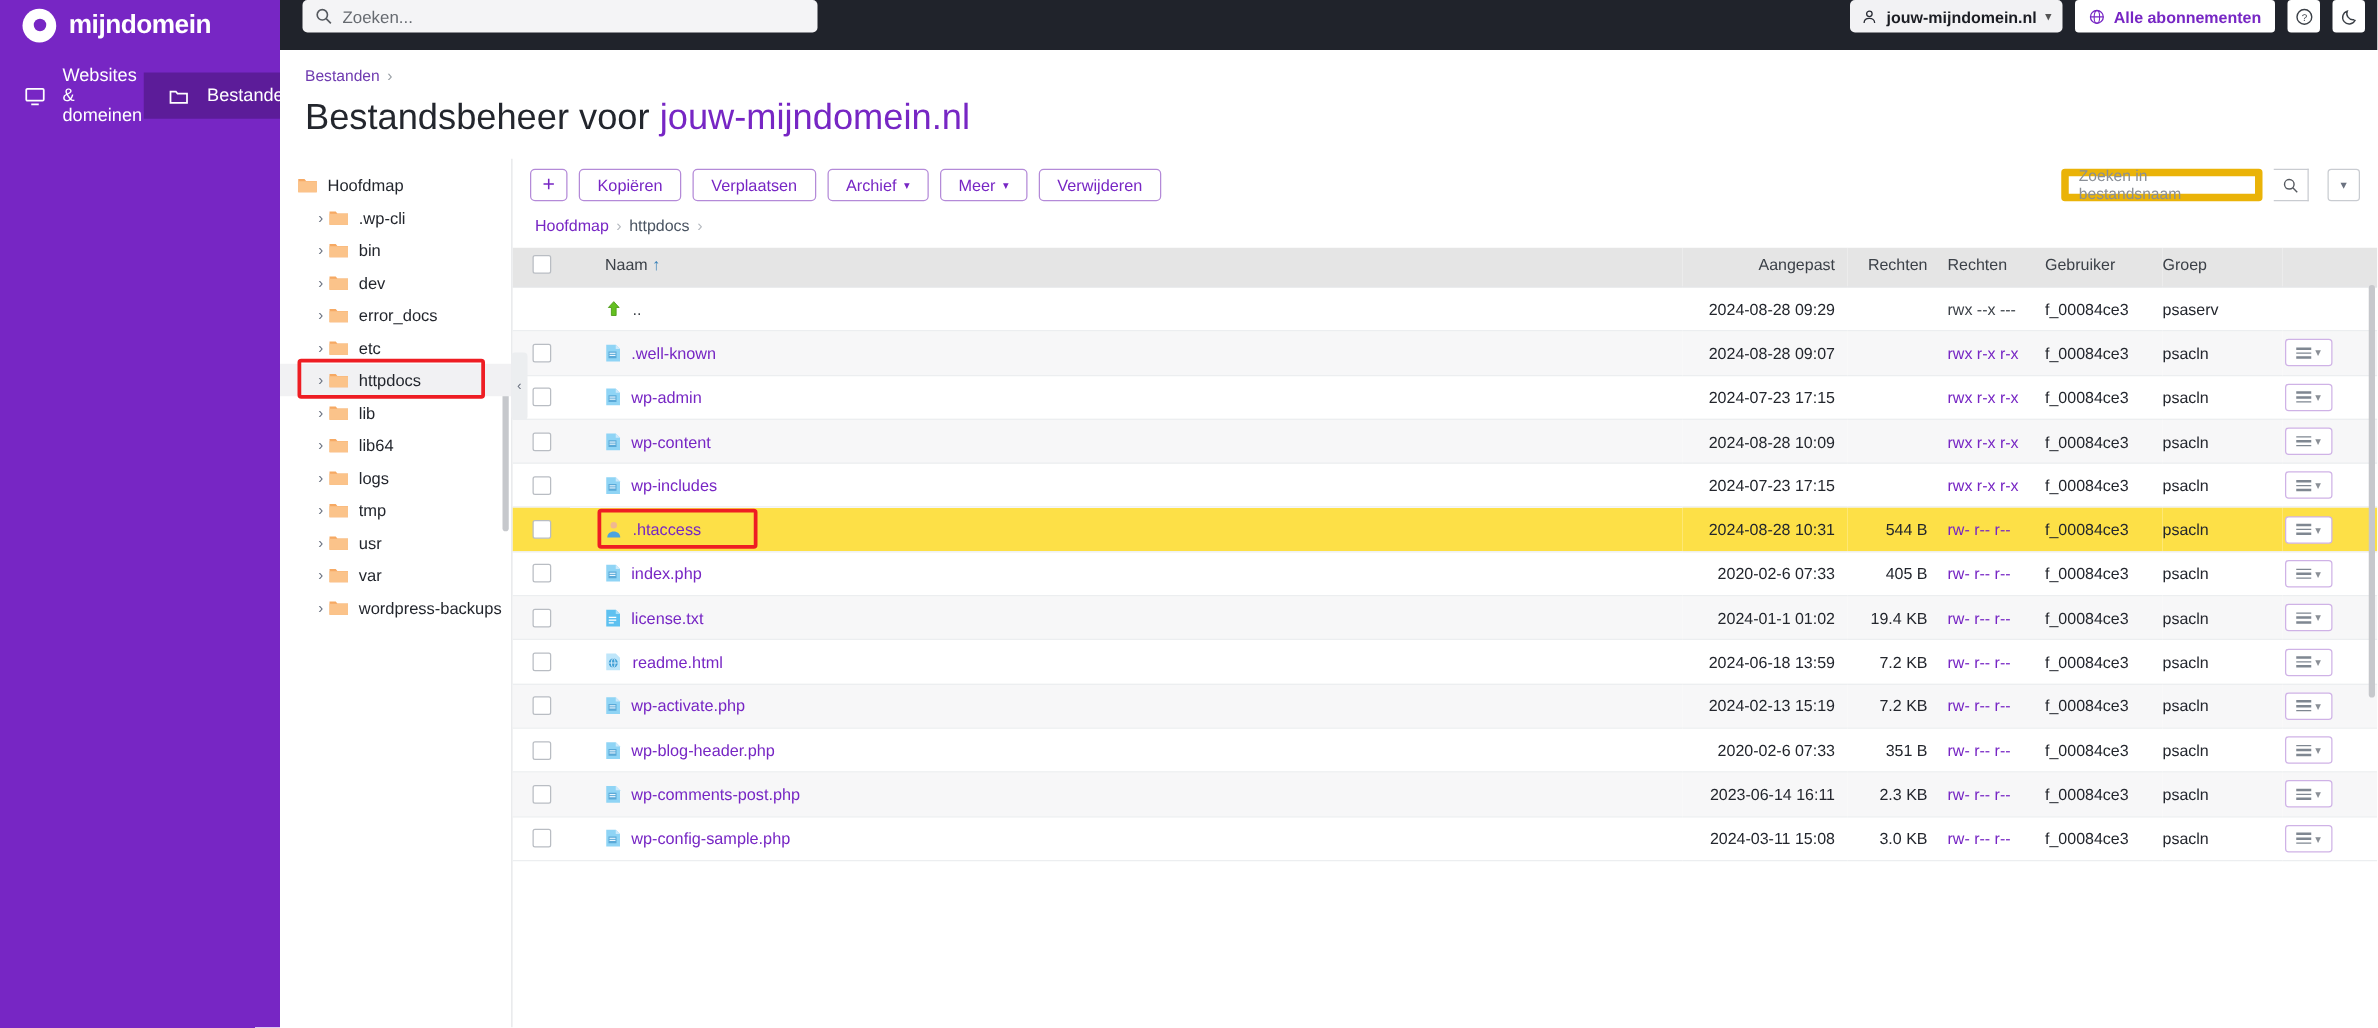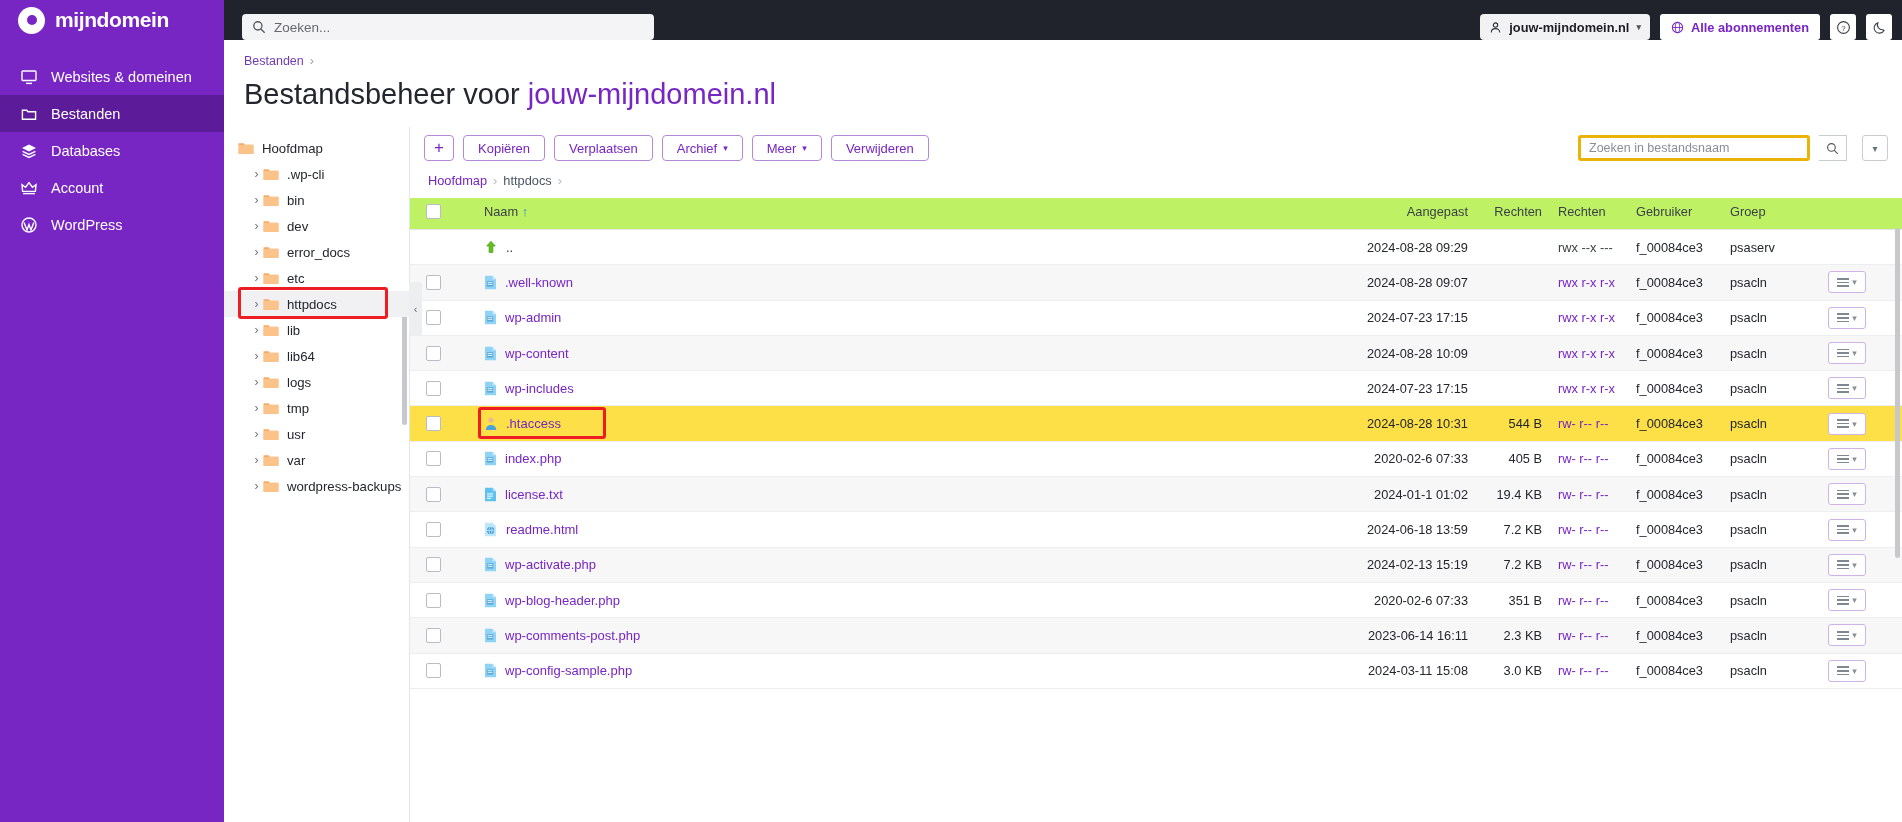--- a/index.html
+++ b/index.html
@@ -19,34 +19,34 @@
     height: 40px; display: flex; align-items: center;
     padding-left: 18px; gap: 10px; background: #7726c4;
   }
   .logo-mark {
     width: 27px; height: 27px; border-radius: 50%;
     background: #ffffff; display: flex; align-items: center; justify-content: center;
   }
   .logo-mark i { width: 10px; height: 10px; border-radius: 50%; background: #7726c4; display:block; }
   .logo-text { color: #fff; font-size: 21px; font-weight: bold; letter-spacing: -0.4px; }
 
-  .nav { margin-top: 18px; display: flex; flex-direction: column; }
+  .nav { margin-top: 18px; display: flex; flex-direction: row; }
   .nav-item {
     height: 37px; display: flex; align-items: center; gap: 13px;
     padding-left: 19px; color: #ffffff; font-size: 14.5px; cursor: pointer;
   }
   .nav-item.active { background: #5c1c99; }
   .nav-ico { width: 19px; height: 19px; display: flex; align-items: center; justify-content: center; }
   .nav-ico svg { display: block; }
 
   
   .right { flex: 1; display: flex; flex-direction: column; min-width: 0; }
 
   .topbar {
-    height: 40px; background: #20232b; display: flex; align-items: flex-end;
+    height: 40px; background: #20232b; display: flex; align-items: flex-start;
     padding: 0 10px 0 18px; gap: 10px;
   }
   .search-wrap {
     width: 412px; height: 26px; background: #f4f4f6; border-radius: 4px;
     display: flex; align-items: center; padding: 0 10px; gap: 8px;
   }
   .search-wrap input {
     border: 0; outline: 0; background: transparent; font-size: 13.5px;
     color: #555; width: 100%; font-family: "Liberation Sans", sans-serif;
   }
@@ -120,21 +120,21 @@
   .toolbar { display: flex; align-items: center; gap: 9px; padding: 8px 14px 10px 14px; }
   .tb-btn {
     height: 26px; border: 1px solid #b48ad8; border-radius: 4px; background: #fff;
     color: #7726c4; font-size: 13px; display: flex; align-items: center;
     padding: 0 14px; gap: 6px; cursor: pointer; white-space: nowrap;
     font-family: "Liberation Sans", sans-serif;
   }
   .tb-btn.plus { width: 30px; padding: 0; justify-content: center; font-size: 17px; }
   .tb-spacer { flex: 1; }
   .tb-search {
-    height: 26px; width: 232px; border: 3px solid #eab308; border-radius: 3px;
+    height: 26px; width: 161px; border: 6px solid #eab308; border-radius: 3px;
     display: flex; align-items: center; padding: 0 8px; font-size: 12.5px; color: #8a8f96;
   }
   .tb-search-btn {
     height: 26px; width: 28px; border: 1px solid #c9ccd1; border-left: 0;
     display: flex; align-items: center; justify-content: center; cursor: pointer; background:#fff;
   }
   .tb-caret-btn {
     height: 26px; width: 26px; border: 1px solid #c9ccd1; border-radius: 3px;
     display: flex; align-items: center; justify-content: center; cursor: pointer;
     background:#fff; color:#6b7280; font-size: 10px; margin-left: 6px;
@@ -142,21 +142,21 @@
 
   .crumb2 { padding: 2px 0 10px 18px; font-size: 12.8px; display: flex; align-items: center; gap: 6px; }
   .crumb2 .lnk { color: #7726c4; cursor: pointer; }
   .crumb2 .cur { color: #4b5563; }
   .crumb2 .sep { color: #b6bac0; }
 
   .table-wrap { flex: 1; overflow: hidden; position: relative; }
   table { width: 100%; border-collapse: collapse; table-layout: fixed; }
   th {
     font-size: 12.8px; font-weight: normal; color: #3c4148; text-align: left;
-    padding: 6px 0 10px 0; border-bottom: 1px solid #e3e5e8; background: #bef264;
+    padding: 6px 0 10px 0; border-bottom: 1px solid #e3e5e8; background: #e5e5e5;
   }
   td { font-size: 12.8px; color: #23262d; padding: 0; height: 35.3px; border-bottom: 1px solid #eceef0; }
   tr.alt td { background: #f7f7f8; }
   tr.hl td { background: #fde047; }
 
   .c-chk { width: 46px; padding-left: 16px !important; }
   .c-name { width: auto; }
   .c-date { width: 132px; text-align: right; padding-right: 10px !important; }
   .c-size { width: 74px; text-align: right; padding-right: 10px !important; }
   .c-perm { width: 84px; padding-left: 6px !important; }

